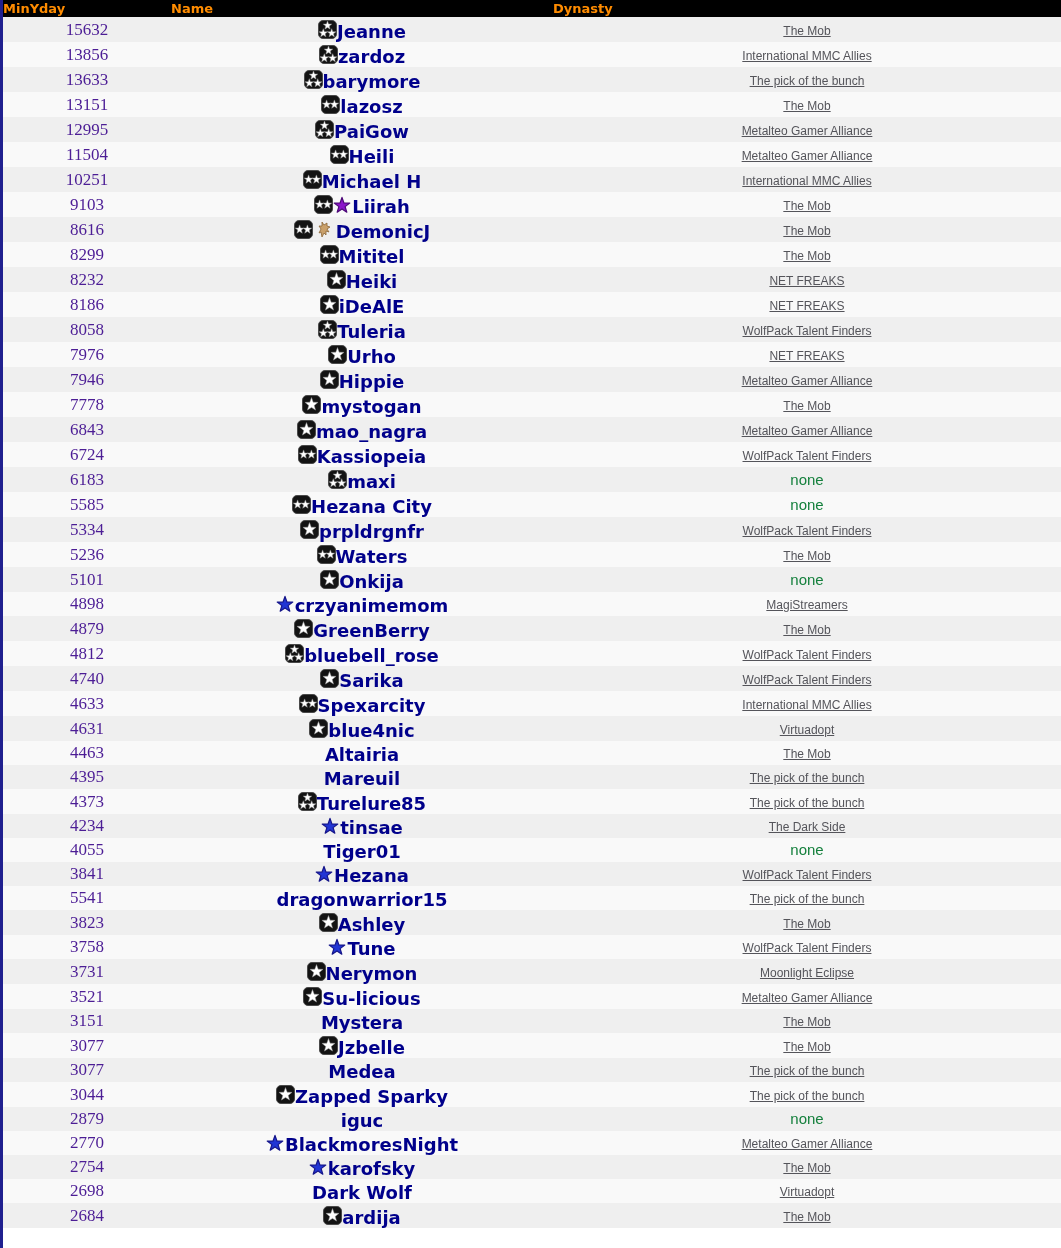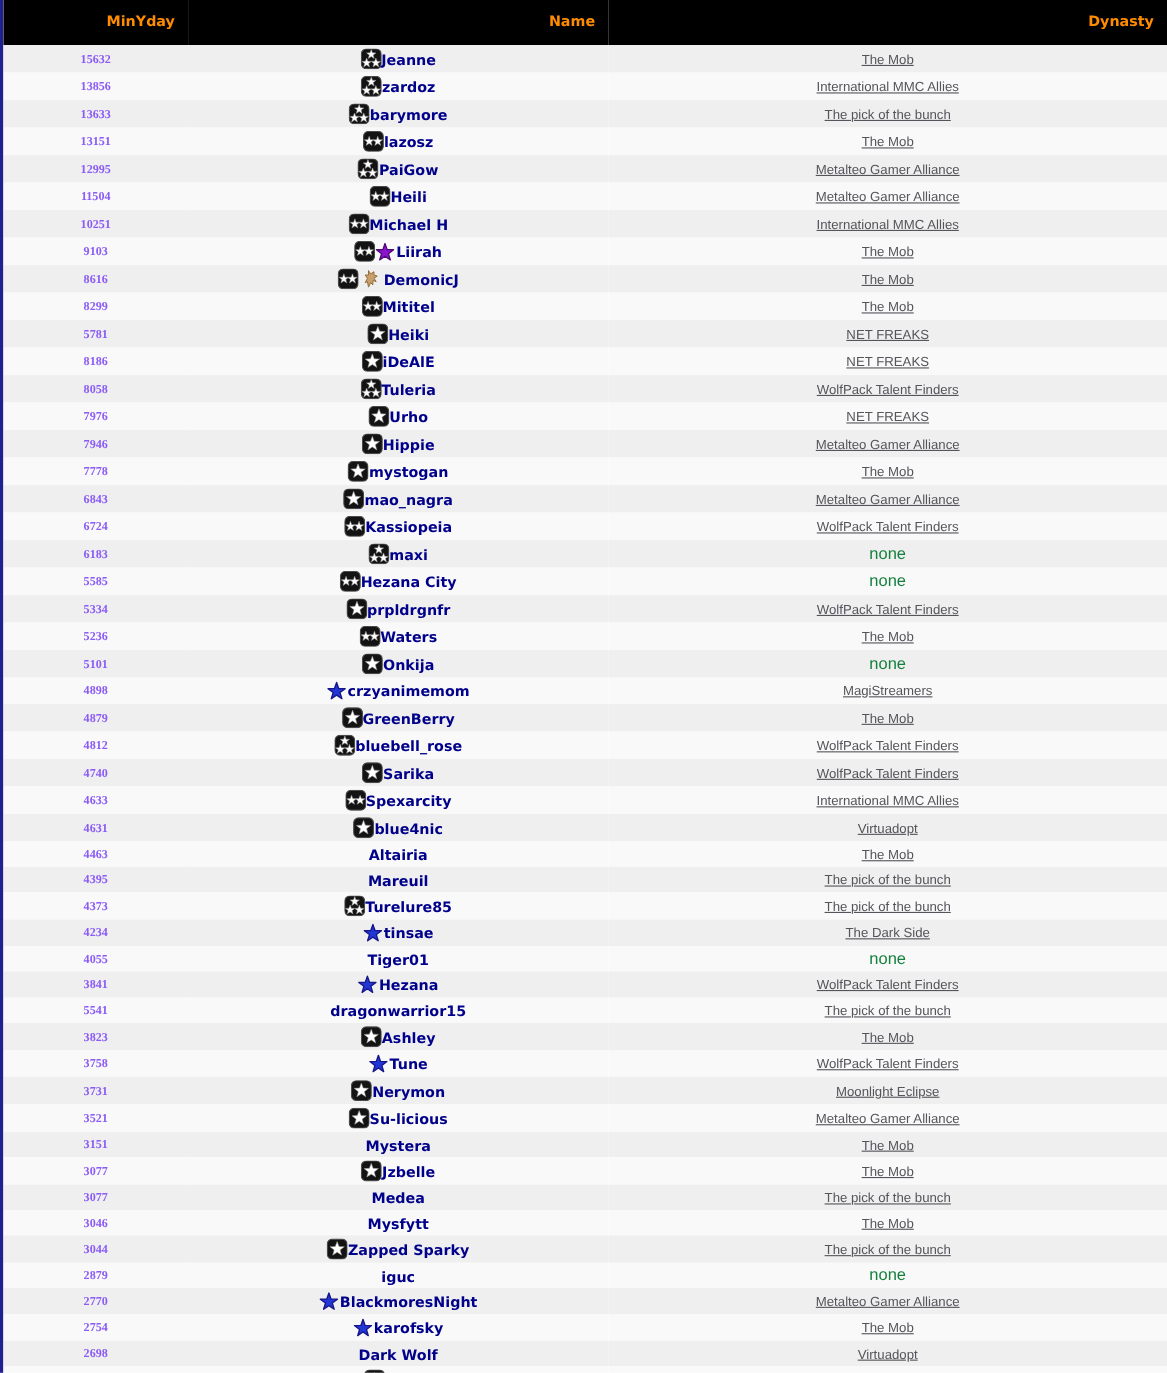--- a/index.html
+++ b/index.html
@@ -8,38 +8,37 @@
     font-family:"Liberation Sans",sans-serif;
     border-left:3px solid #20208f;
     box-sizing:border-box;
   }
   table{border-collapse:collapse;width:1058px;table-layout:fixed;}
   col.c1{width:168px;} col.c2{width:382px;} col.c3{width:508px;}
   thead th{
     background:#000000;color:#ff8c00;
     font-family:"DejaVu Sans","Liberation Sans",sans-serif;
     font-weight:bold;font-size:13px;height:17px;line-height:17px;
-    padding:12px;text-align:right;
+    padding:0;text-align:left;
   }
   tbody tr{padding:0;}
   tbody tr:nth-child(odd){background:#efefef;}
   tbody tr:nth-child(even){background:#f9f9f9;}
   tr.h-badge{height:25px;} tr.h-star{height:24px;} tr.h-plain{height:23px;margin-top:18px;}
   td{padding:0;vertical-align:middle;}
   td.num{
-    font-family:"Liberation Serif",serif;font-size:11px;color:#8b5cf6;
+    font-family:"Liberation Serif",serif;font-size:17px;color:#4c1d95;
     text-align:center;
-    font-weight:bold;
   }
   td.name{text-align:center;}
   .nwrap{display:flex;align-items:center;justify-content:center;}
   .nwrap svg{flex:0 0 auto;display:block;}
   .pname{
     font-family:"DejaVu Sans","Liberation Sans",sans-serif;
-    font-weight:bold;font-size:13px;color:#00008b;white-space:nowrap;
+    font-weight:bold;font-size:18px;color:#00008b;white-space:nowrap;
     margin-top:3px;
   }
   .icon-star{margin-right:1px;}
   .icon-pet{margin:0 5px;}
   td.dyn{text-align:center;}
   .dlink{
     font-size:12px;color:#54545a;text-decoration:underline;cursor:pointer;
     white-space:nowrap;
   }
   .dnone{font-size:15px;color:#15803d;white-space:nowrap;}
@@ -205,21 +204,21 @@
               <rect x="0.5" y="0.5" width="18" height="18" rx="4.5" fill="#131313" stroke="#4a4a4a"></rect>
               <polygon points="5.60,4.90 6.72,7.96 9.97,8.08 7.41,10.09 8.30,13.22 5.60,11.40 2.90,13.22 3.79,10.09 1.23,8.08 4.48,7.96" fill="#ffffff" stroke="#8f8f8f" stroke-width="0.5"></polygon>
               <polygon points="13.40,4.90 14.52,7.96 17.77,8.08 15.21,10.09 16.10,13.22 13.40,11.40 10.70,13.22 11.59,10.09 9.03,8.08 12.28,7.96" fill="#ffffff" stroke="#8f8f8f" stroke-width="0.5"></polygon>
             </svg>
             <span class="pname">Mititel</span>
           </div>
         </td>
         <td class="dyn"><span class="dlink">The Mob</span></td>
       </tr>
       <tr class="h-badge">
-        <td class="num">5781</td>
+        <td class="num">8232</td>
         <td class="name">
           <div class="nwrap">
             <svg class="icon-badge" width="19" height="19" viewBox="0 0 19 19">
               <rect x="0.5" y="0.5" width="18" height="18" rx="4.5" fill="#131313" stroke="#4a4a4a"></rect>
               <polygon points="9.50,2.60 11.20,7.15 16.06,7.37 12.26,10.40 13.56,15.08 9.50,12.40 5.44,15.08 6.74,10.40 2.94,7.37 7.80,7.15" fill="#ffffff" stroke="#8f8f8f" stroke-width="0.5"></polygon>
             </svg>
             <span class="pname">Heiki</span>
           </div>
         </td>
         <td class="dyn"><span class="dlink">NET FREAKS</span></td>
@@ -616,29 +615,20 @@
         <td class="dyn"><span class="dlink">The Mob</span></td>
       </tr>
       <tr class="h-plain">
         <td class="num">3077</td>
         <td class="name">
           <div class="nwrap">
             <span class="pname">Medea</span>
           </div>
         </td>
         <td class="dyn"><span class="dlink">The pick of the bunch</span></td>
-      </tr>
-      <tr class="h-plain">
-        <td class="num">3046</td>
-        <td class="name">
-          <div class="nwrap">
-            <span class="pname">Mysfytt</span>
-          </div>
-        </td>
-        <td class="dyn"><span class="dlink">The Mob</span></td>
       </tr>
       <tr class="h-badge">
         <td class="num">3044</td>
         <td class="name">
           <div class="nwrap">
             <svg class="icon-badge" width="19" height="19" viewBox="0 0 19 19">
               <rect x="0.5" y="0.5" width="18" height="18" rx="4.5" fill="#131313" stroke="#4a4a4a"></rect>
               <polygon points="9.50,2.60 11.20,7.15 16.06,7.37 12.26,10.40 13.56,15.08 9.50,12.40 5.44,15.08 6.74,10.40 2.94,7.37 7.80,7.15" fill="#ffffff" stroke="#8f8f8f" stroke-width="0.5"></polygon>
             </svg>
             <span class="pname">Zapped Sparky</span>

